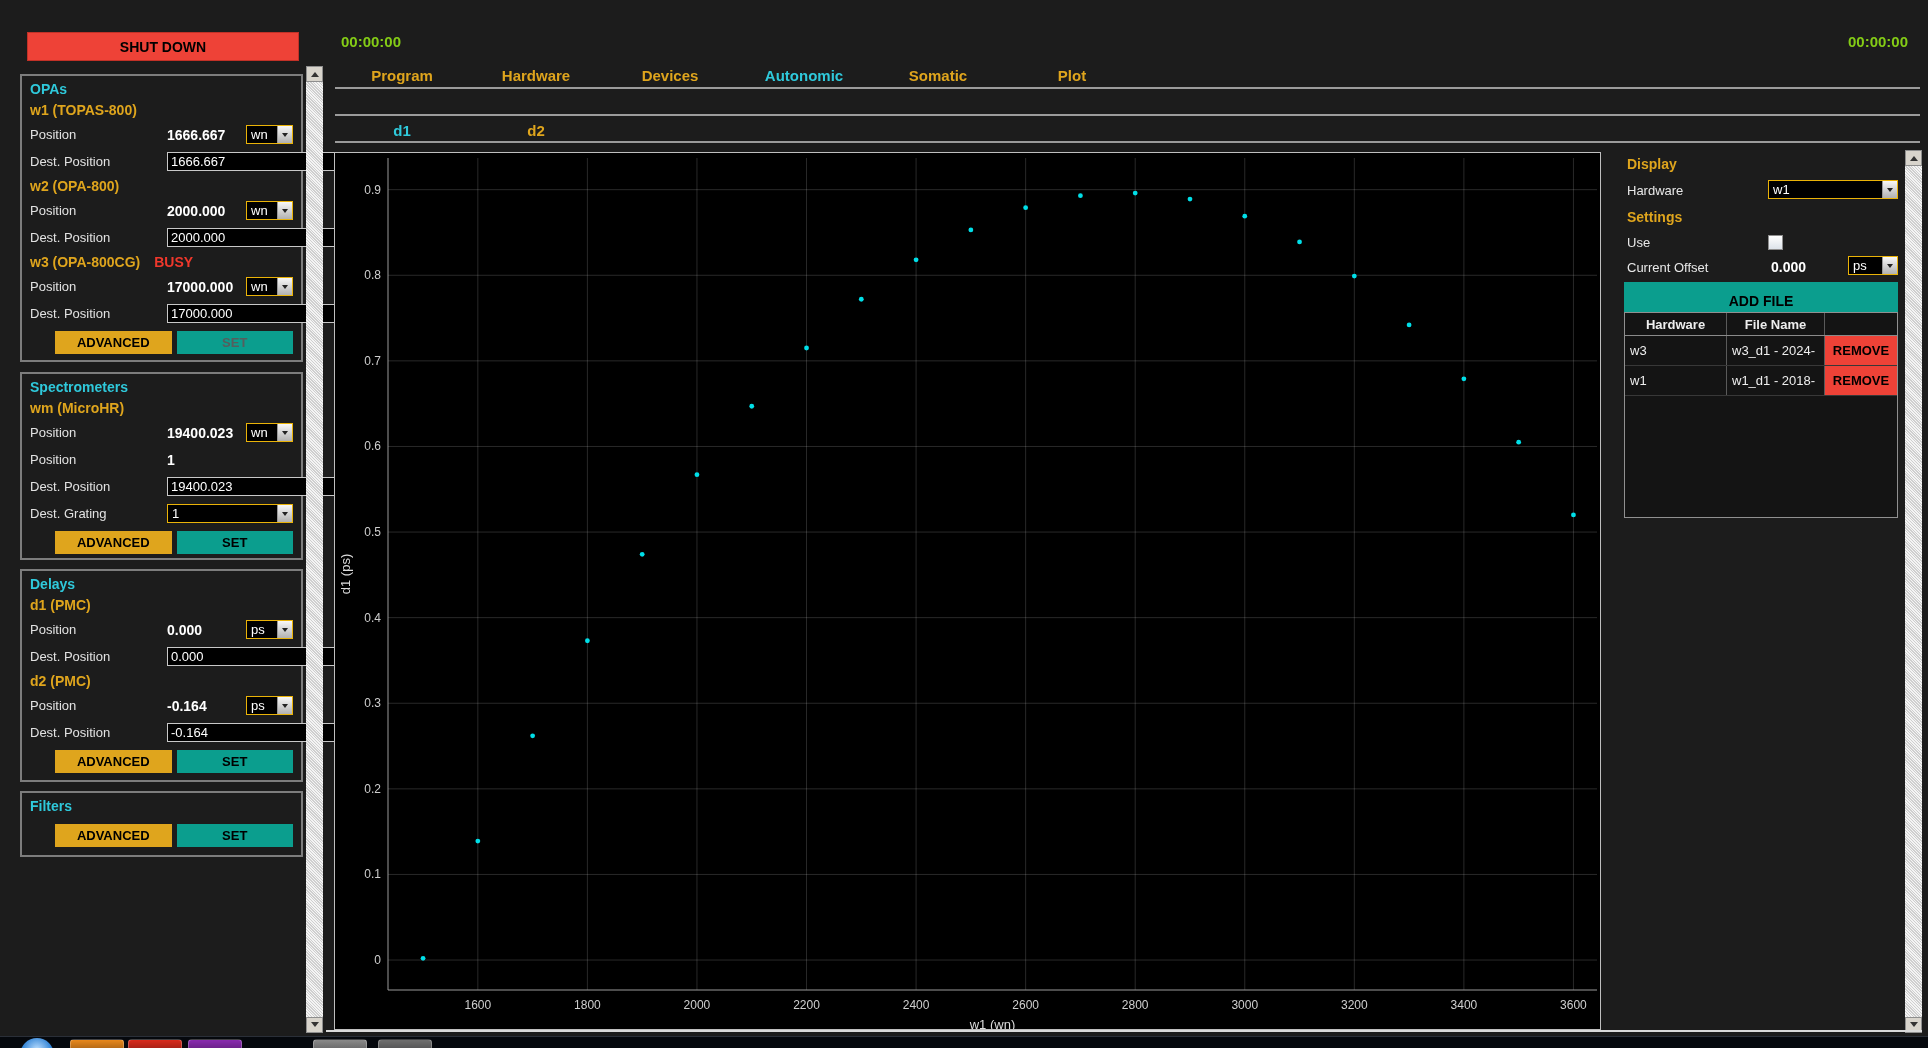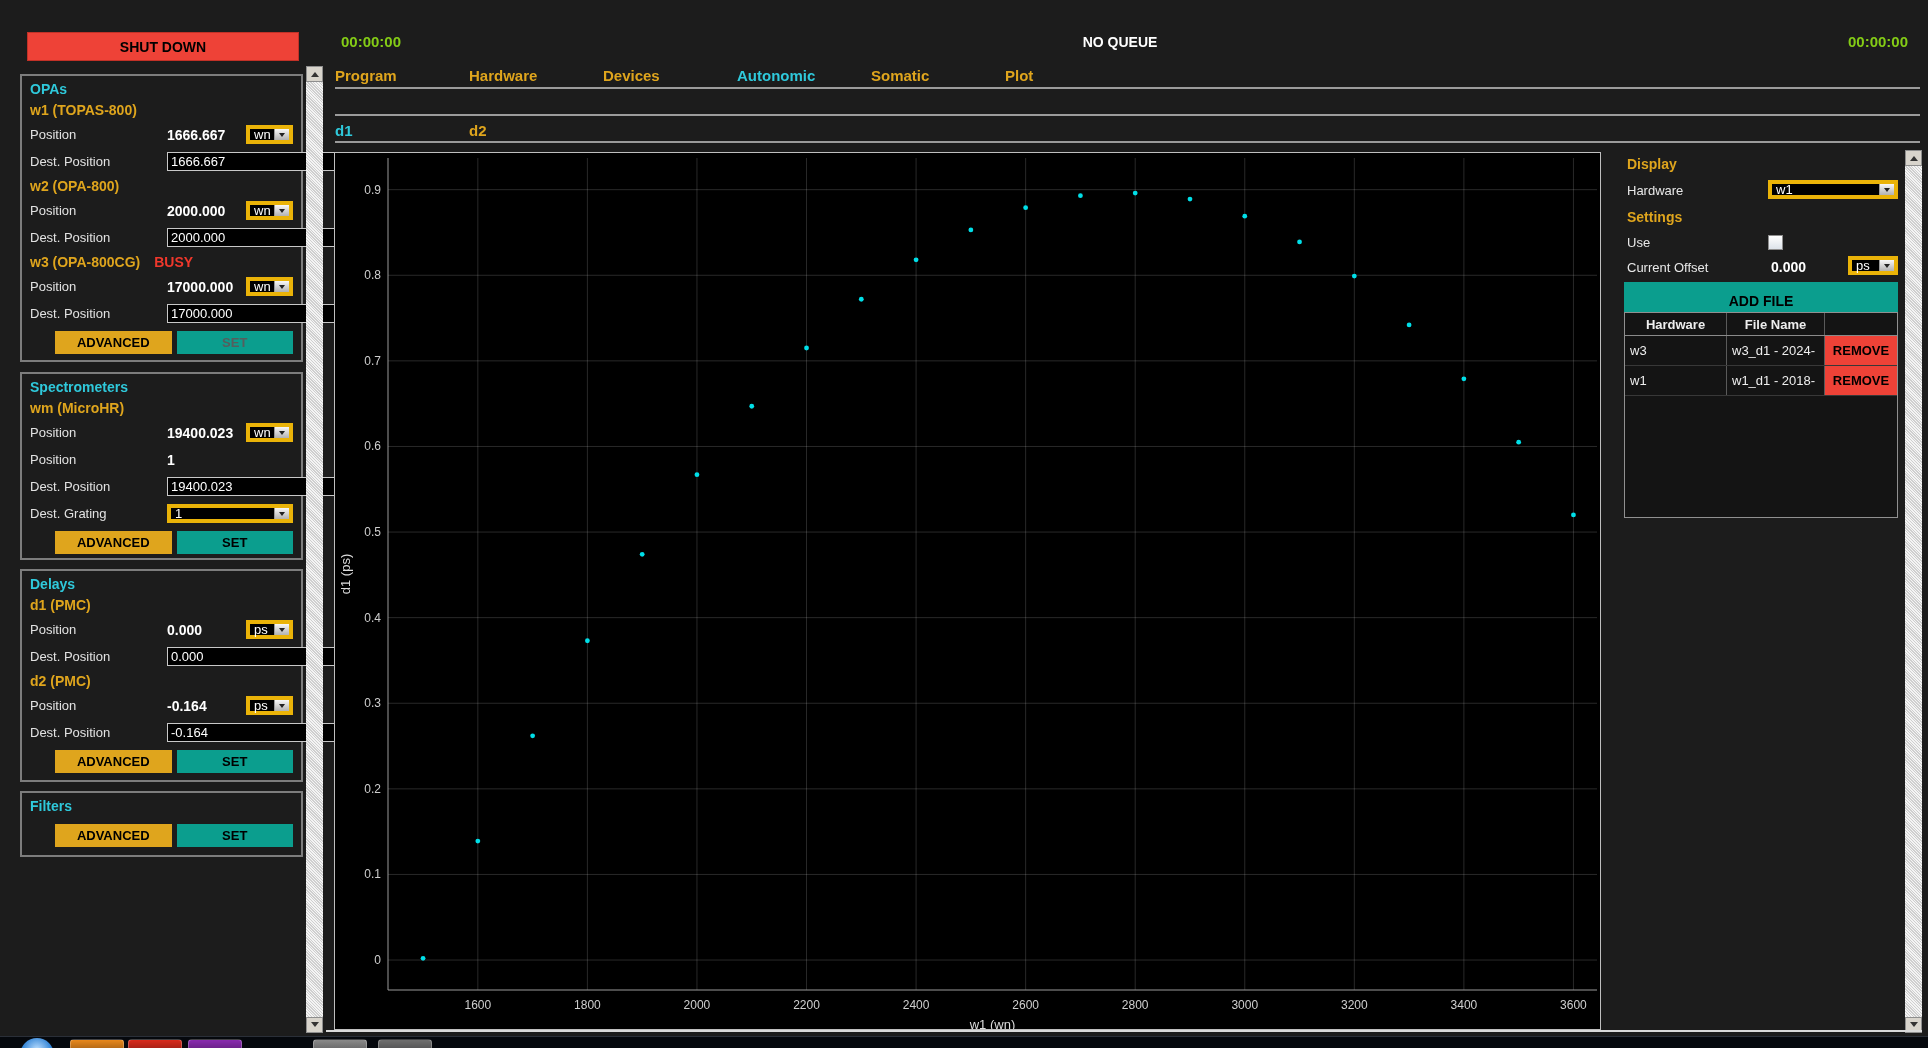--- a/index.html
+++ b/index.html
@@ -29,21 +29,21 @@
   .group{position:absolute;left:20px;width:283px;border:2px solid #7d7d7d;background:#1c1c1c;
     padding:3px 8px;box-sizing:border-box;}
   .section-title{color:var(--cyan);font-weight:bold;font-size:14px;height:20px;line-height:20px;}
   .device-title{color:var(--orange);font-weight:bold;font-size:14px;height:22px;line-height:22px;}
   .busy{color:var(--busy);margin-left:14px;}
   .srow{display:flex;align-items:center;height:27px;}
   .srow .lbl{flex:0 0 137px;font-size:13px;color:#e2e2e2;}
   .val-bold{font-weight:bold;font-size:14px;color:#fff;flex:0 0 79px;white-space:nowrap;overflow:hidden;}
   .tbox{flex:0 0 73px;box-sizing:border-box;height:19px;margin-right:6px;background:#000;
     border:1px solid #c8c8c8;color:#fff;font-size:13px;font-family:"Liberation Sans",sans-serif;padding:0 3px;}
-  .unitdd{flex:0 0 47px;height:19px;border:4px solid #eab308;background:#000;display:flex;
+  .unitdd{flex:0 0 47px;height:19px;border:1px solid #eab308;background:#000;display:flex;
     align-items:center;box-sizing:border-box;}
   .unitdd .uval{flex:1;font-size:13px;color:#fff;padding-left:4px;line-height:17px;}
   .ddbtn{width:14px;align-self:stretch;background:linear-gradient(#f8f8f8,#b2b2b2);
     border-left:1px solid #999;display:flex;align-items:center;justify-content:center;}
   .ddbtn::after{content:"";border:3px solid transparent;border-top:4px solid #222;margin-top:4px;}
   .widedd{flex:0 0 126px;}
   .btnrow{display:flex;gap:5px;margin-top:4px;padding-left:25px;}
   .btn{flex:1;height:23px;border:none;color:#000;font-weight:bold;font-size:13px;
     font-family:"Liberation Sans",sans-serif;}
   .btn.advanced{background:var(--orange);}
@@ -57,21 +57,21 @@
   .sb-btn.up{top:0}.sb-btn.down{bottom:0}
   .tri-up{width:0;height:0;border:4px solid transparent;border-bottom:5px solid #333;margin-bottom:3px;}
   .tri-down{width:0;height:0;border:4px solid transparent;border-top:5px solid #333;margin-top:3px;}
   
   .timer{position:absolute;top:33px;font-weight:bold;font-size:15px;color:#84cc16;}
   .timer.left{left:341px;}
   .timer.right{right:20px;}
   .queue-status{position:absolute;top:34px;left:335px;width:1570px;text-align:center;
     font-weight:bold;font-size:14px;color:#fff;}
   .tabrow{position:absolute;left:335px;height:23px;white-space:nowrap;}
-  .tab{display:inline-block;width:134px;font-weight:bold;font-size:15px;line-height:23px;}
+  .tab{display:inline-block;width:134px;text-align:center;font-weight:bold;font-size:15px;line-height:23px;}
   .tab-underline{position:absolute;left:335px;width:1585px;height:2px;background:#9b9b9b;}
   
   .plotbox{position:absolute;left:334px;top:152px;width:1267px;height:878px;background:#000;
     border:1px solid #bfbfbf;box-sizing:border-box;}
   
   #right-panel{position:absolute;left:1622px;top:148px;width:280px;height:885px;}
   #right-panel .rp-abs{position:absolute;}
   .rp-header{color:var(--orange);font-weight:bold;font-size:14px;}
   .rp-label{color:#e8e8e8;font-size:13px;}
   .rp-val{color:#fff;font-weight:bold;font-size:14px;}
@@ -250,21 +250,20 @@
   <div class="vscroll" id="left-scroll" style="left:306px;top:66px;height:967px;">
     <div class="sb-btn up">
         <span class="tri-up"></span>
       </div>
     <div class="sb-btn down">
         <span class="tri-down"></span>
       </div>
   </div>
 
   <div class="timer left">00:00:00</div>
-  <div class="queue-status">NO QUEUE</div>
   <div class="timer right">00:00:00</div>
 
   <div class="tabrow" id="tabrow1" style="top:64px;"><div class="tab" style="color: rgb(223, 165, 29);">Program</div><div class="tab" style="color: rgb(223, 165, 29);">Hardware</div><div class="tab" style="color: rgb(223, 165, 29);">Devices</div><div class="tab" style="color: rgb(47, 201, 219);">Autonomic</div><div class="tab" style="color: rgb(223, 165, 29);">Somatic</div><div class="tab" style="color: rgb(223, 165, 29);">Plot</div></div>
   <div class="tab-underline" style="top:87px;"></div>
   <div class="tab-underline" style="top:114px;"></div>
   <div class="tabrow" id="tabrow3" style="top:119px;"><div class="tab" style="color: rgb(47, 201, 219);">d1</div><div class="tab" style="color: rgb(223, 165, 29);">d2</div></div>
   <div class="tab-underline" style="top:141px;"></div>
 
   <div class="plotbox">
     <svg id="plot-svg" width="1265" height="876">

